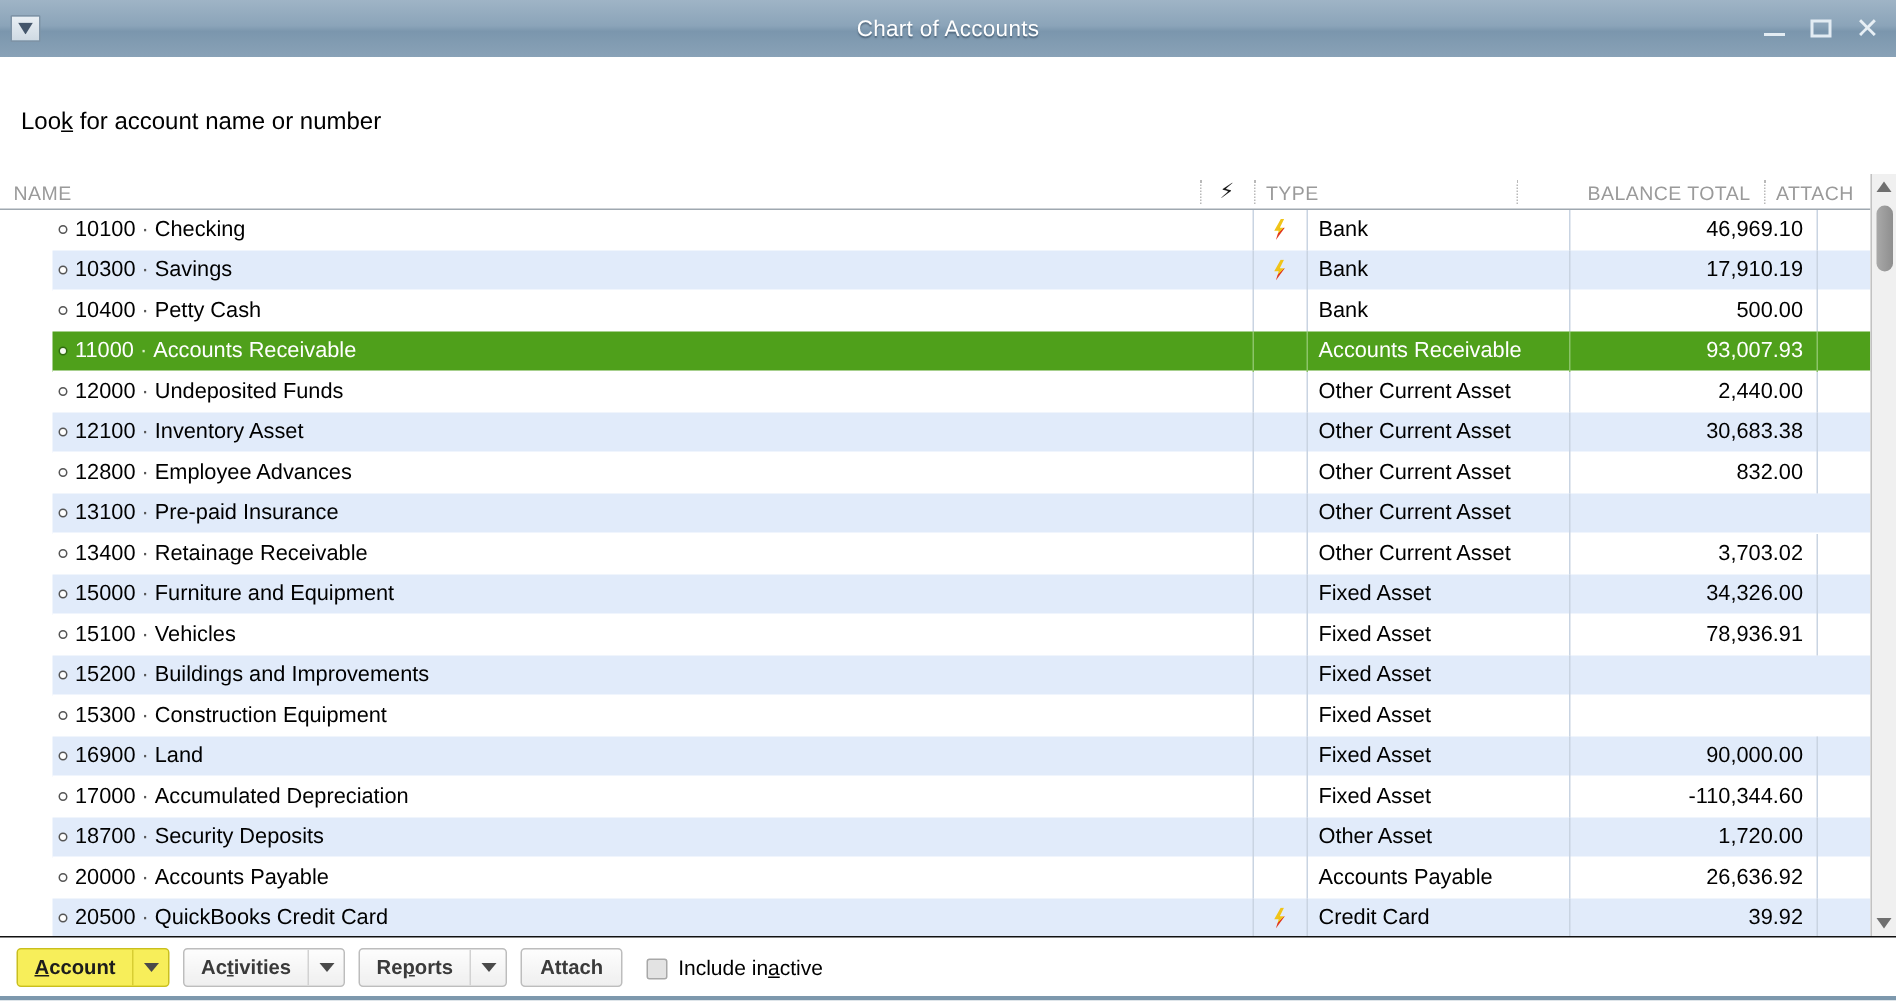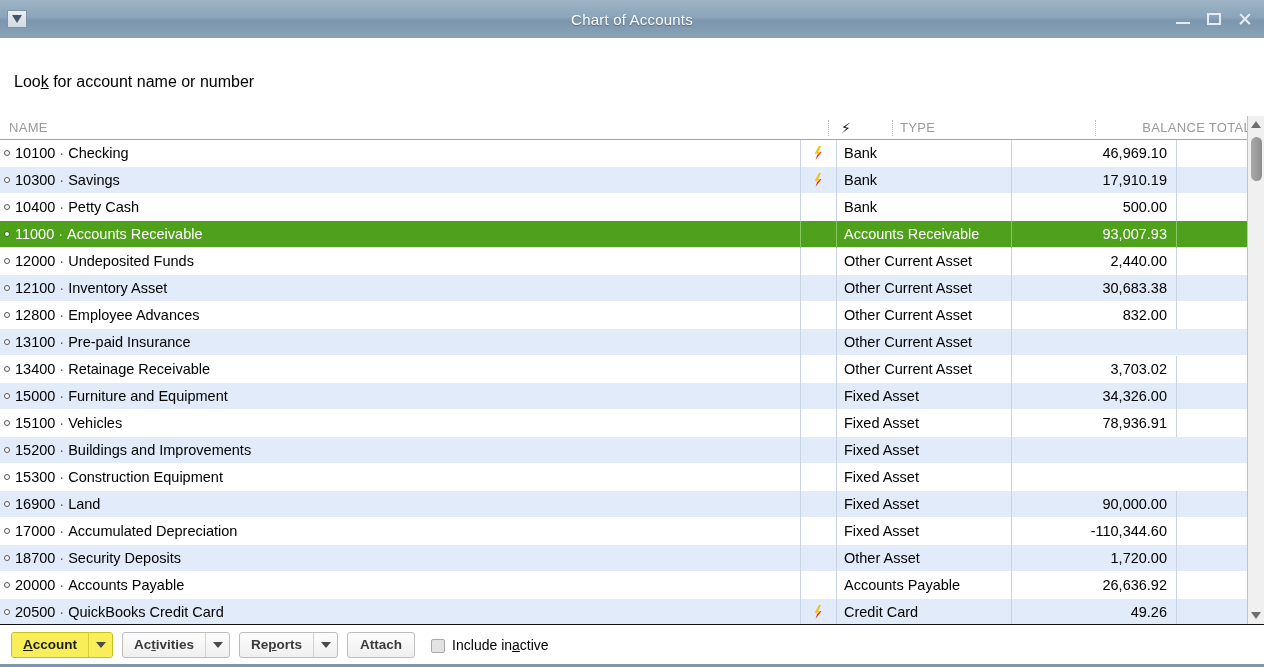--- a/index.html
+++ b/index.html
@@ -94,43 +94,42 @@
     color:#9a9a9a; font-size:13.5px; font-weight:bold;
     font-family:"Liberation Sans", sans-serif;
   }
   .btn-reset u { text-decoration: underline; }
 
   
   .gridwrap { flex:1 1 auto; display:flex; min-height:0; background:#fff; }
   .grid { flex:1 1 auto; display:flex; flex-direction:column; min-width:0; }
 
   .thead {
-    display:flex; height:24px; align-items:center;
+    display:flex; height:24px; align-items:flex-start;
     font-size:13px; color:#9a9a9a; letter-spacing:.3px;
     border-bottom:1px solid #9fa8b0;
     background:#ffffff;
-    gap:28px;
   }
   .th { display:flex; align-items:center; height:24px; padding-left:8px; position:relative; }
   .th.sep::before {
     content:""; position:absolute; left:0; top:4px; bottom:4px; width:0;
     border-left:1px dotted #b9b9b9;
   }
   .c-name  { width:800px; flex:0 0 800px; padding-left:9px; }
   .c-bolt  { width:36px;  flex:0 0 36px; justify-content:center; padding-left:0; }
   .c-type  { width:175px; flex:0 0 175px; }
   .c-bal   { width:165px; flex:0 0 165px; justify-content:flex-end; padding-right:9px; padding-left:0;}
   .c-att   { flex:1 1 auto; }
 
   .bolt-head {
     font-size:14px; color:#1a1a1a; line-height:1;
     font-family:"DejaVu Sans", sans-serif;
   }
 
-  .tbody { flex:1 1 auto; overflow:hidden; }
+  .tbody { flex:1 1 auto; overflow:hidden;padding-left:35px; }
   .row {
     display:flex; height:27px; align-items:center;
     font-size:14.5px; color:#000;
     border-bottom:1px solid #ffffff;
   }
   .row.odd  { background:#ffffff; }
   .row.even { background:#e1ebfa; }
   .row.sel  { background:#4fa01b; color:#ffffff; }
 
   .cell { display:flex; align-items:center; height:27px; padding-left:8px; position:relative; }
@@ -479,21 +478,21 @@
             <div class="cell c-name namecell">
               <span class="dot"></span>
               <span class="acctnum">20500</span>
               <span class="mid">·</span>
               <span>QuickBooks Credit Card</span>
             </div>
             <div class="cell boltcell sep">
               <span class="bolt"></span>
             </div>
             <div class="cell c-type sep">Credit Card</div>
-            <div class="cell c-bal balcell sep">49.26</div>
+            <div class="cell c-bal balcell sep">39.92</div>
             <div class="cell c-att sep"></div>
           </div>
         </div>
     </div>
 
     <div class="vscroll">
       <div class="sb-arrow">
           <i class="tri-up"></i>
         </div>
       <div class="sb-track">

